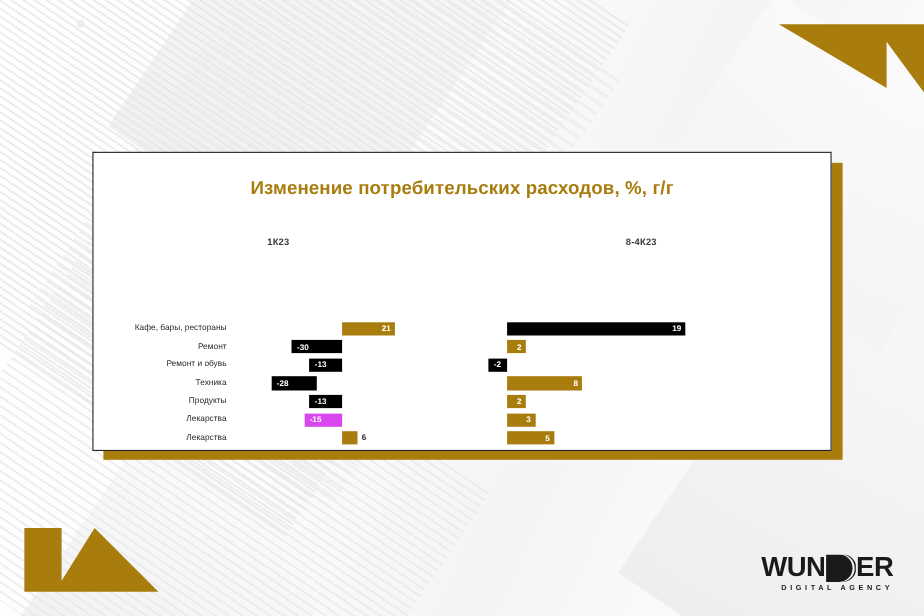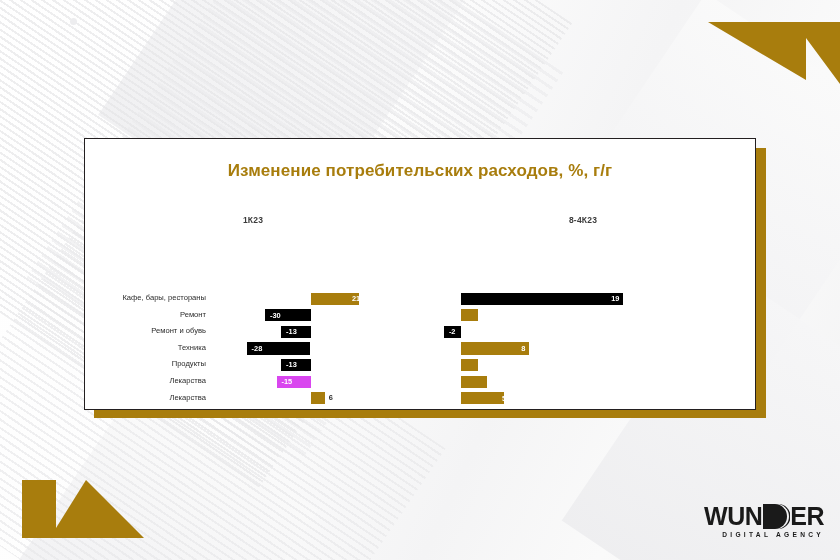--- a/index.html
+++ b/index.html
@@ -129,32 +129,32 @@
     position:absolute;top:1.6px;height:12.2px;
     display:flex;align-items:center;
   }
   .bar.pos{background:#a87d0d;}
   .bar.neg{background:#000000;}
 
   .bar-val{
     font-size:7.4px;font-weight:700;line-height:1;
     white-space:nowrap;
   }
-  .bar.pos .bar-val{color:#ffffff;margin-left:auto;margin-right:4px;padding-left:41px;}
+  .bar.pos .bar-val{color:#ffffff;margin-left:auto;margin-right:4px;}
   .bar.neg .bar-val{color:#ffffff;margin-left:5px;}
 
   
   .val-out{
     position:absolute;top:3.4px;font-size:7.4px;font-weight:700;
     color:#2b2b2b;line-height:1;white-space:nowrap;
   }
 
   
   .logo{
-    position:absolute;right:16px;bottom:22px;
+    position:absolute;right:28px;bottom:22px;
     display:flex;flex-direction:column;align-items:flex-end;
   }
   .logo-word{
     display:flex;align-items:center;height:26px;
     color:#1a1a1a;font-weight:700;font-size:25px;
     letter-spacing:-0.5px;line-height:1;
   }
   .logo-sub{
     margin-top:2px;color:#1a1a1a;font-size:6.6px;font-weight:700;
     letter-spacing:3.3px;
@@ -231,21 +231,21 @@
           </div>
           <div class="pane pane-right">
             <div class="bar neg" style="width: 17.1px; left: 28.9px; background: rgb(0, 0, 0);">
               <span class="bar-val">-2</span>
             </div>
           </div>
         </div>
         <div class="row">
           <div class="cat-label">Техника</div>
           <div class="pane pane-left">
-            <div class="bar neg" style="width: 63px; left: 161.6px; background: rgb(0, 0, 0);">
+            <div class="bar neg" style="width: 41px; left: 161.6px; background: rgb(0, 0, 0);">
               <span class="bar-val">-28</span>
             </div>
           </div>
           <div class="pane pane-right">
             <div class="bar pos" style="width: 68.4px; left: 46px; background: rgb(168, 125, 13);">
               <span class="bar-val">8</span>
             </div>
           </div>
         </div>
         <div class="row">

